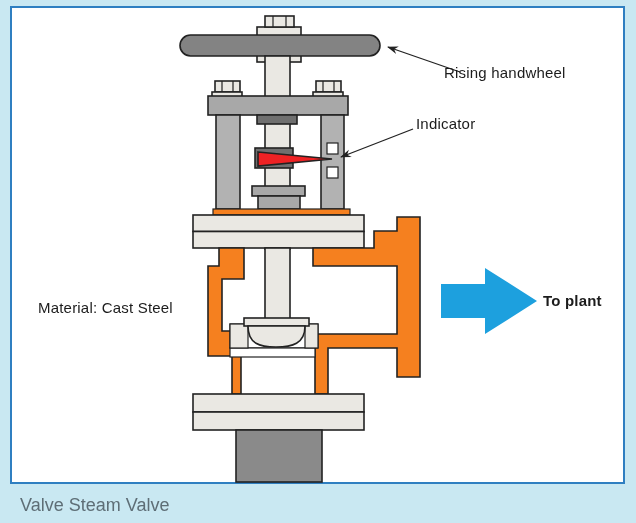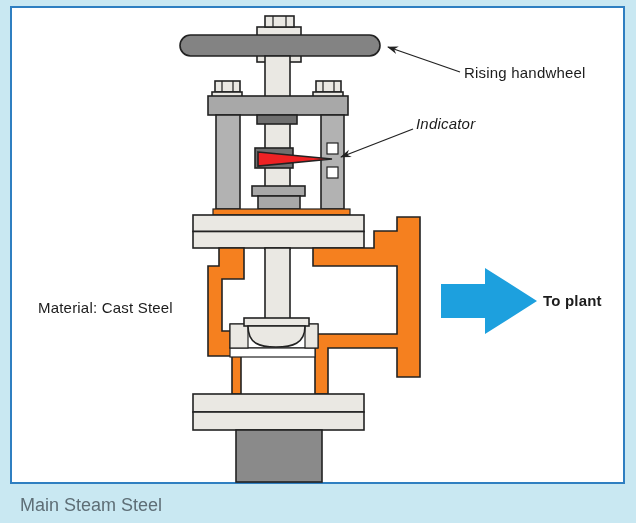--- a/index.html
+++ b/index.html
@@ -117,18 +117,18 @@
 
     <defs>
       <marker id="ah" markerWidth="12" markerHeight="10" refX="10" refY="5" orient="auto" markerUnits="userSpaceOnUse">
         <path d="M11,5 L0,1 L3.5,5 L0,9 Z" class="ann-head"></path>
       </marker>
     </defs>
     <line x1="460" y1="72" x2="388" y2="47" class="ann" marker-end="url(#ah)"></line>
     <line x1="413" y1="129" x2="341" y2="157" class="ann" marker-end="url(#ah)"></line>
   </svg>
 
-  <div class="lbl" style="left:464px; top:64px;text-align:center;">Rising handwheel</div>
-  <div class="lbl" style="left:416px; top:115px;font-style:italic;">Indicator</div>
+  <div class="lbl" style="left:444px; top:64px;text-align:center;">Rising handwheel</div>
+  <div class="lbl" style="left:416px; top:115px;">Indicator</div>
   <div class="lbl" style="left:38px; top:299px;">Material: Cast Steel</div>
   <div class="lbl" style="left:543px; top:292px;font-weight:bold;">To plant</div>
-  <div class="caption">Main Steam Steel</div>
+  <div class="caption">Valve Steam Valve</div>
 </div>
 
 </body></html>

